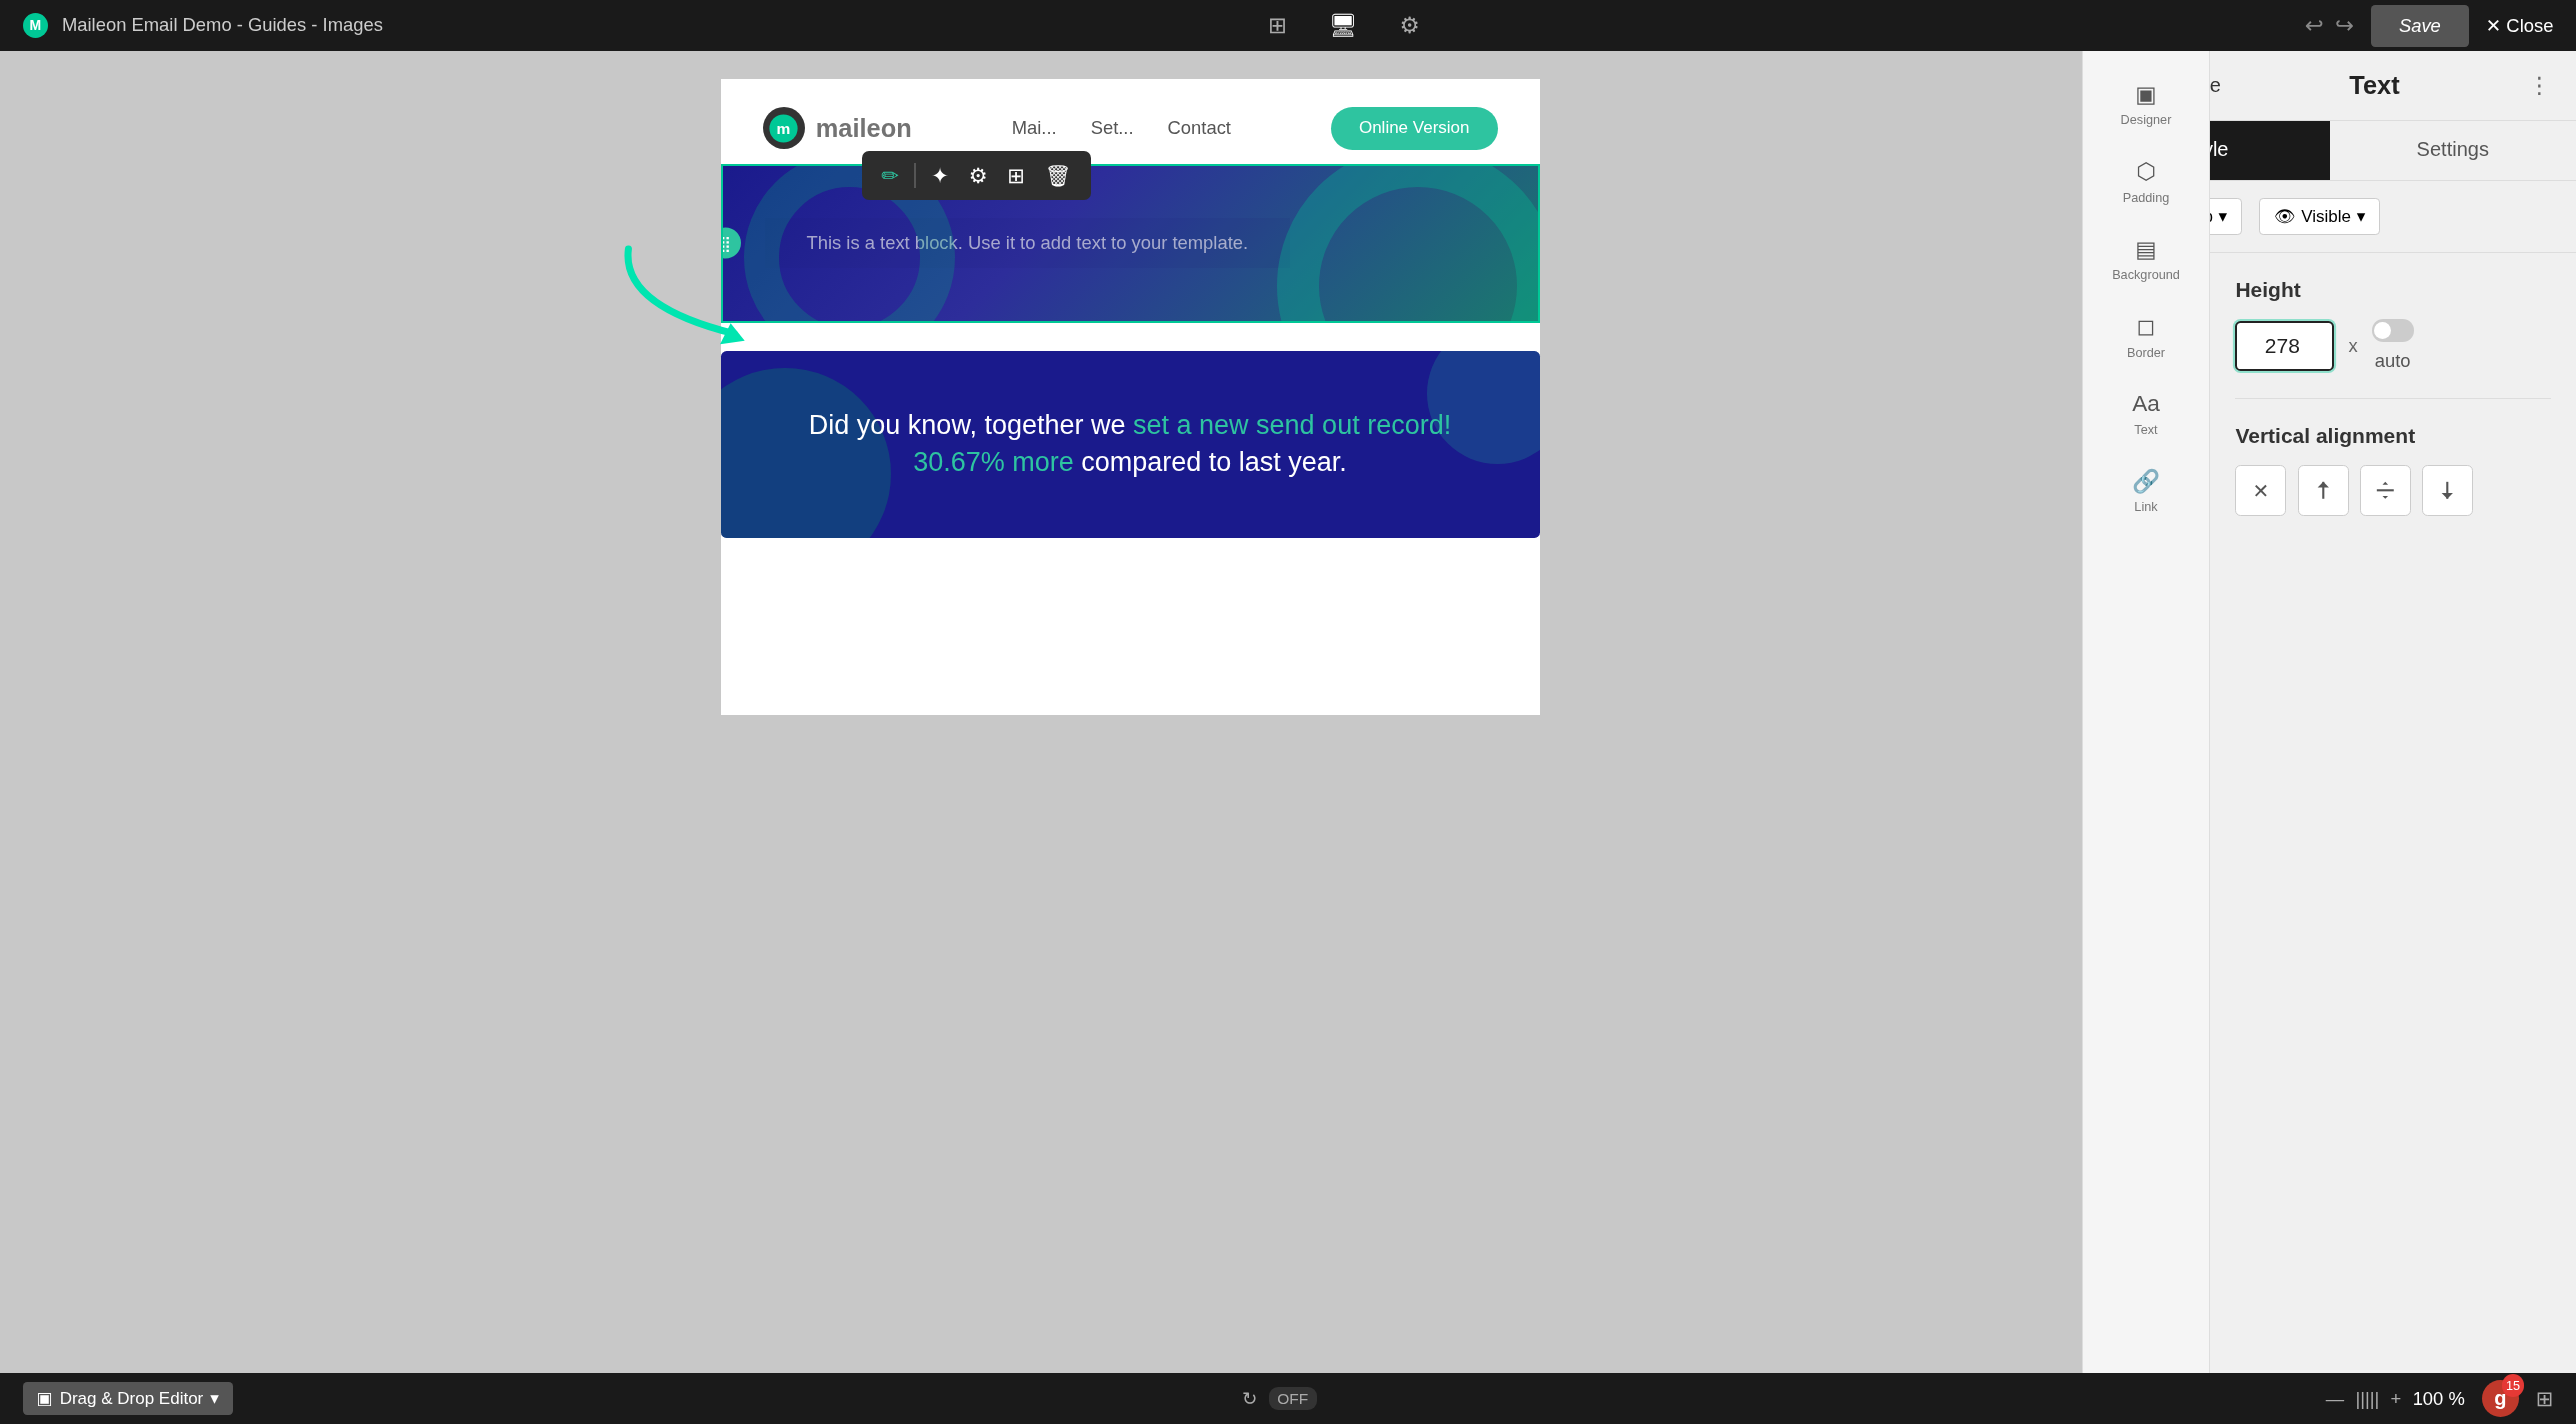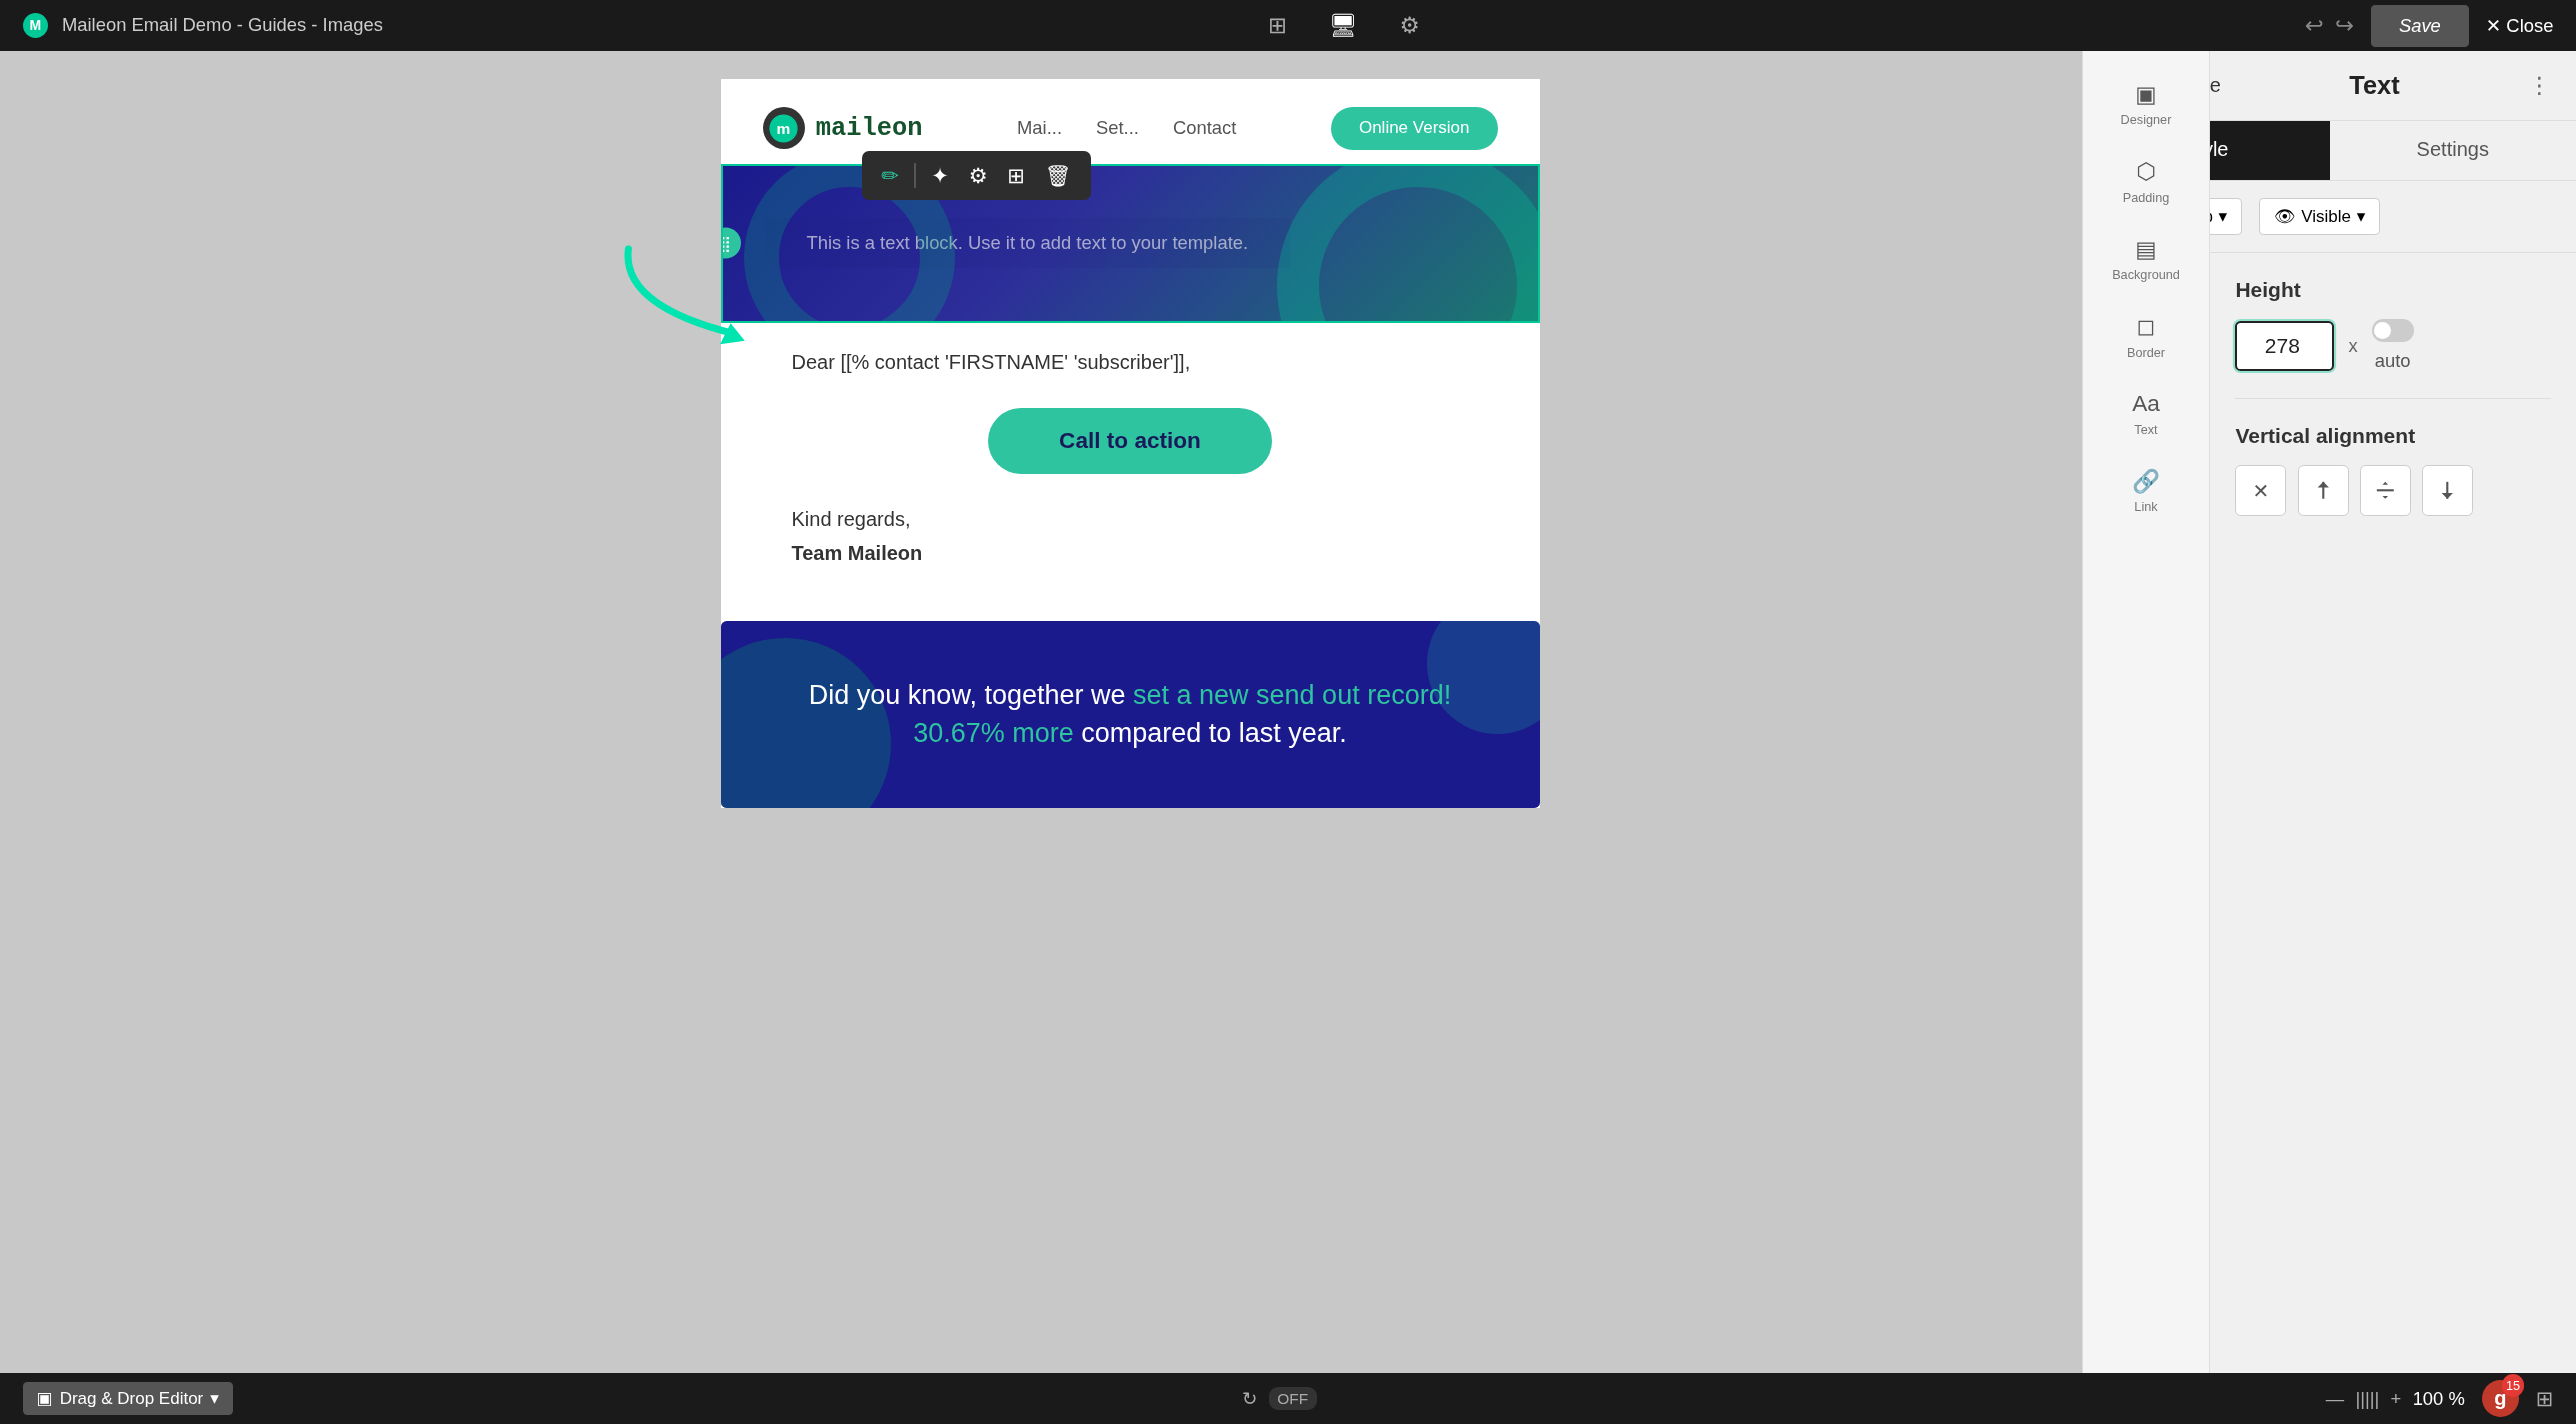--- a/index.html
+++ b/index.html
@@ -48,21 +48,21 @@
     .email-canvas {
       background: white; width: 819px; min-height: 636px; position: relative; margin: 0 auto;
     }
 
     
     .email-header {
       background: white; padding: 28px 42px 14px; display: flex; align-items: center; justify-content: space-between;
     }
     .maileon-logo { display: flex; align-items: center; gap: 11.3px; }
     .maileon-logo-icon { width: 42px; height: 42px; background: #333; border-radius: 50%; display: flex; align-items: center; justify-content: center; }
-    .maileon-logo-text { font-size: 25.4px; font-weight: bold; color: #14532d; font-family: Liberation Mono, monospace; }
+    .maileon-logo-text { font-size: 25.4px; font-weight: bold; color: #737373; }
     .header-nav { display: flex; gap: 34px; font-size: 18.4px; color: #555; }
     .online-version-btn { background: #2ec4a0; color: white; border: none; border-radius: 28px; padding: 11.3px 28px; font-size: 17px; cursor: pointer; }
 
     
     .floating-toolbar {
       position: absolute; top: 72px; left: 141px; z-index: 50;
       background: #2d2d2d; border-radius: 7px; display: flex; align-items: center; gap: 2.8px; padding: 7px 11.3px;
     }
     .toolbar-icon { color: white; font-size: 21px; padding: 5.6px 8.5px; cursor: pointer; border-radius: 4.2px; }
     .toolbar-icon.active { color: #2ec4a0; }
@@ -286,30 +286,20 @@
       <span class="toolbar-icon">🗑</span>
     </div>
 
     <div class="hero-block">
       <div class="drag-handle">⣿</div>
       <div class="hero-img">
         <span class="text-block-hint">This is a text block. Use it to add text to your template.</span>
       </div>
     </div>
 
-    <div class="email-body">
-      <p class="greeting">Dear [[% contact 'FIRSTNAME' 'subscriber']],</p>
-
-      <div class="cta-container">
-        <button class="cta-button">Call to action</button>
-      </div>
-
-      <p class="sign-off">Kind regards,</p>
-      <p class="sign-off-name">Team Maileon</p>
-    </div>
 
     <div class="stats-block">
       <p class="stats-text">
         <span>Did you know, together we</span>
         <span class="highlight">set a new send out record! 30.67% more</span>
         <span>compared to last year.</span>
       </p>
     </div>
 
   </div>

